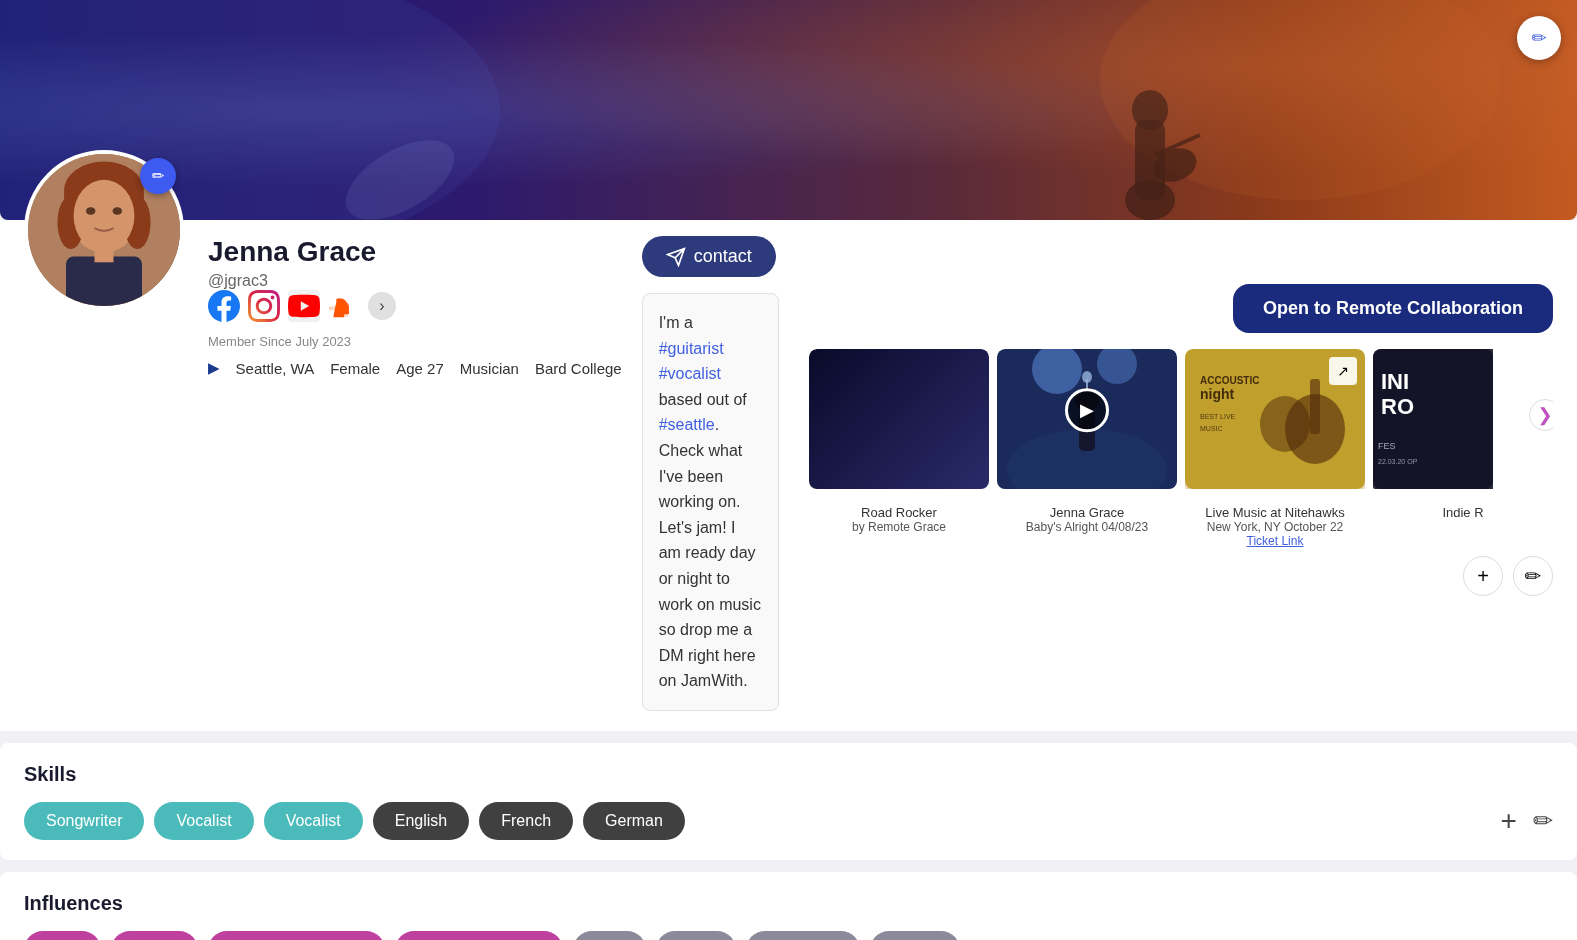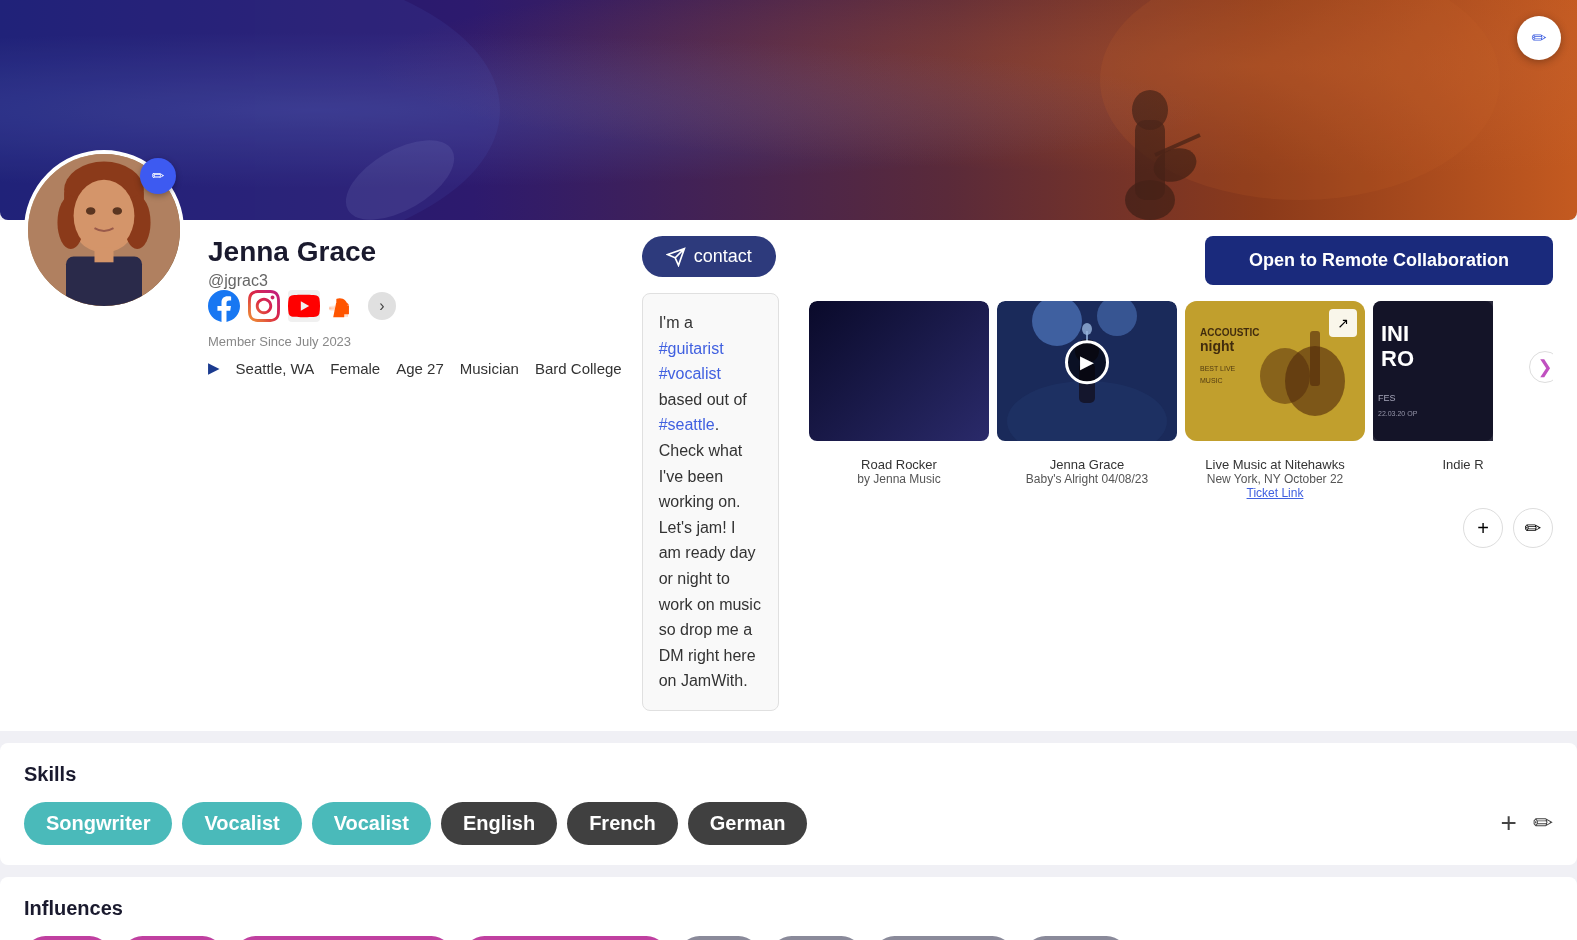--- a/index.html
+++ b/index.html
@@ -198,27 +198,28 @@
       flex: 1;
       padding-top: 16px;
       padding-left: 10px;
       position: relative;
     }
 
     .remote-collab-btn {
       background: #1a2a7c;
       color: white;
       border: none;
-      border-radius: 8px;
-      padding: 14px 44px;
+      border-radius: 16px;
+      padding: 14px 30px;
       font-size: 18px;
       font-weight: 600;
       cursor: pointer;
       margin-bottom: 16px;
       float: right;
+      margin-top: 48px;
     }
 
     .media-grid {
       display: flex;
       gap: 8px;
       clear: both;
       position: relative;
       overflow: hidden;
     }
 
@@ -334,22 +335,22 @@
 
     .tags-row {
       display: flex;
       flex-wrap: wrap;
       gap: 10px;
     }
 
     .tag {
       border-radius: 24px;
       padding: 10px 22px;
-      font-size: 20px;
-      font-weight: 700;
+      font-size: 16px;
+      font-weight: 400;
       cursor: pointer;
     }
 
     .tag-teal {
       background: #4ababa;
       color: white;
     }
 
     .tag-purple {
       background: #404040;
@@ -524,21 +525,21 @@
     <div class="profile-right">
       <button class="remote-collab-btn">Open to Remote Collaboration</button>
 
       <div class="media-grid">
 
         <div class="media-card">
           <div style="width:180px;height:140px;border-radius:8px;background:linear-gradient(135deg,#0a0a2a 0%,#1a1a4a 50%,#2a2a6a 100%);position:relative;">
             
             </div>
           <div class="media-label">Road Rocker</div>
-          <div class="media-label-sub">by Jenna Music</div>
+          <div class="media-label-sub">by Remote Grace</div>
         </div>
 
         <div class="media-card">
           <div style="width:180px;height:140px;border-radius:8px;position:relative;">
             <svg width="180" height="140" viewBox="0 0 180 140">
               <rect width="180" height="140" rx="8" fill="#1a2a5a"></rect>
               <ellipse cx="90" cy="120" rx="80" ry="40" fill="rgba(30,50,100,0.8)"></ellipse>
 
               <circle cx="60" cy="20" r="25" fill="rgba(100,150,230,0.5)"></circle>
               <circle cx="120" cy="15" r="20" fill="rgba(100,150,230,0.4)"></circle>
@@ -549,21 +550,21 @@
               <line x1="90" y1="42" x2="90" y2="30" stroke="rgba(150,180,220,0.8)" stroke-width="2"></line>
               <ellipse cx="90" cy="28" rx="5" ry="6" fill="rgba(150,180,220,0.8)"></ellipse>
             </svg>
             <div class="play-btn">▶</div>
           </div>
           <div class="media-label">Jenna Grace</div>
           <div class="media-label-sub">Baby's Alright 04/08/23</div>
         </div>
 
         <div class="media-card">
-          <div style="width:180px;height:140px;border-radius:12px;position:relative;overflow:hidden;">
+          <div style="width:180px;height:140px;border-radius:0;position:relative;overflow:hidden;">
             <svg width="180" height="140" viewBox="0 0 180 140">
               <rect width="180" height="140" rx="8" fill="#c8a830"></rect>
               <rect x="0" y="0" width="180" height="140" fill="rgba(180,140,40,0.3)"></rect>
 
               <ellipse cx="130" cy="80" rx="30" ry="35" fill="rgba(80,40,10,0.6)"></ellipse>
               <rect x="125" y="30" width="10" height="55" rx="3" fill="rgba(80,40,10,0.6)"></rect>
               <ellipse cx="100" cy="75" rx="25" ry="28" fill="rgba(80,40,10,0.5)"></ellipse>
 
               <text x="15" y="35" font-size="10" font-weight="bold" fill="rgba(50,30,10,0.9)" font-family="Arial">ACCOUSTIC</text>
               <text x="15" y="50" font-size="14" font-weight="bold" fill="rgba(50,30,10,0.9)" font-family="Arial">night</text>

